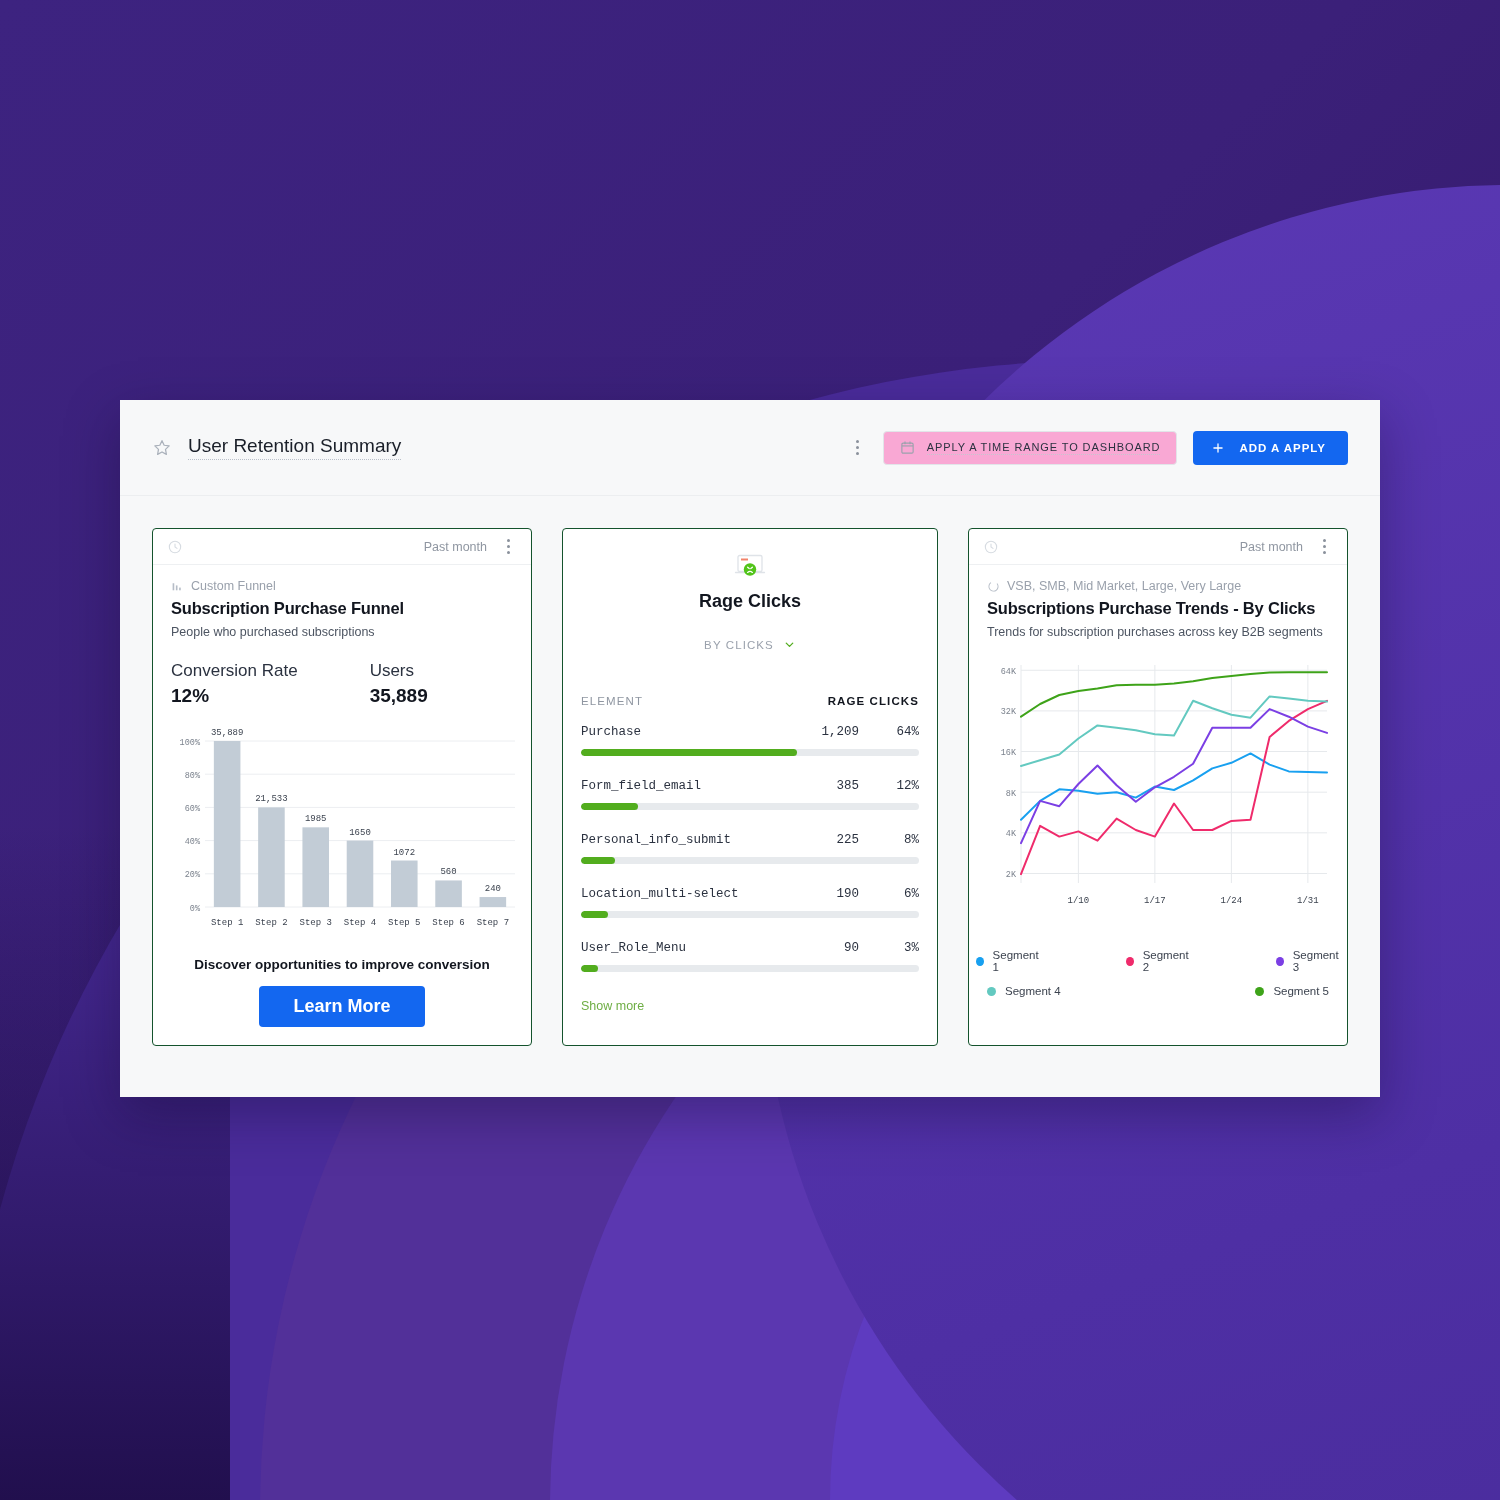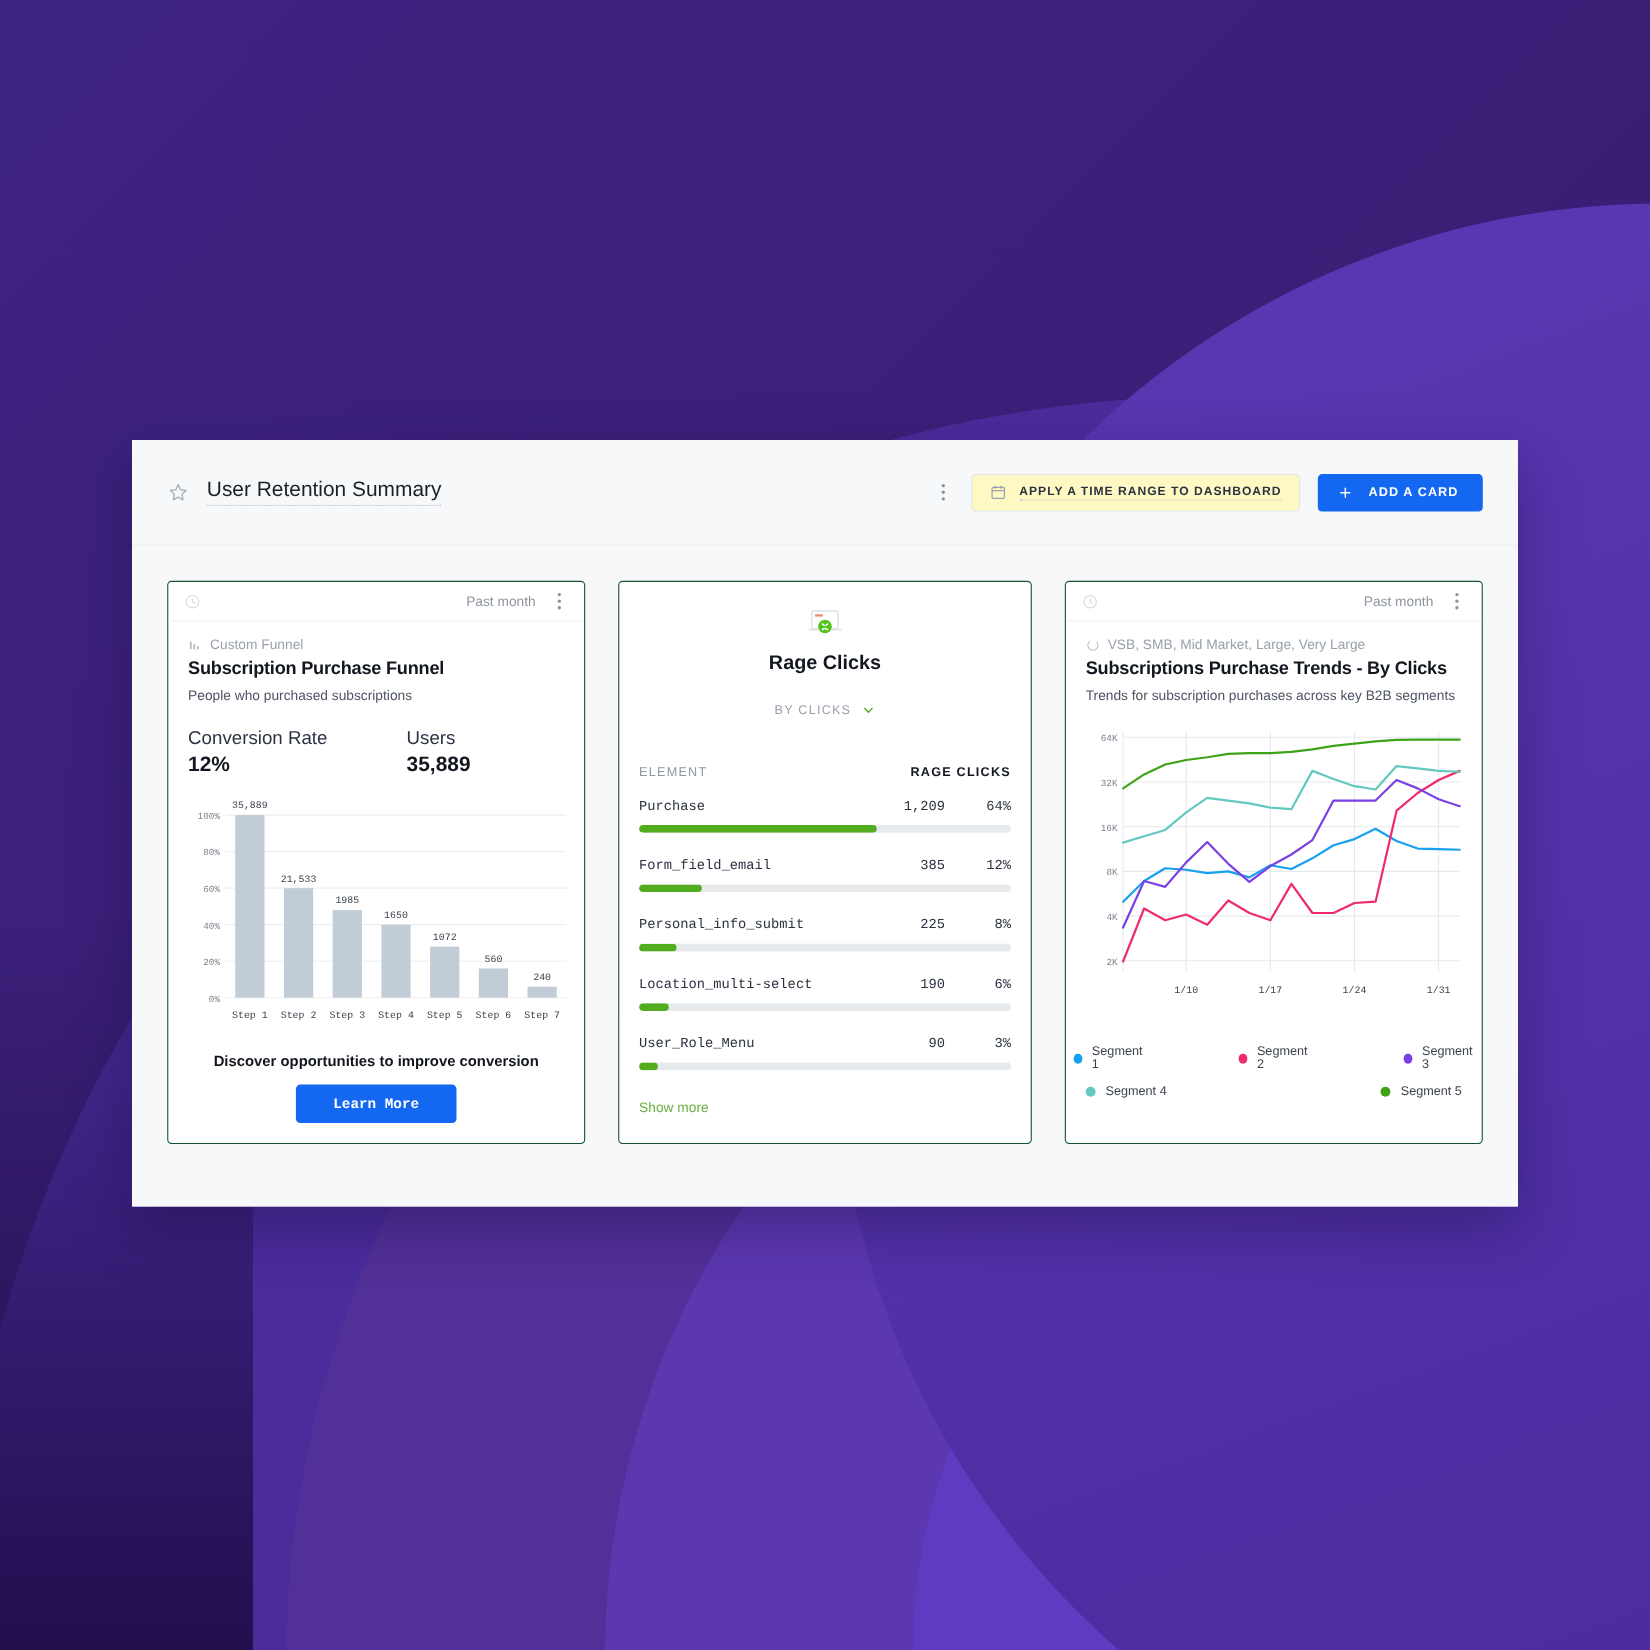--- a/index.html
+++ b/index.html
@@ -60,22 +60,22 @@
   }
   .header-right { margin-left: auto; display: flex; align-items: center; gap: 16px; }
   .kebab {
     width: 18px; height: 22px; display: flex; flex-direction: column;
     justify-content: center; align-items: center; gap: 3px; cursor: pointer;
   }
   .kebab i { width: 3px; height: 3px; border-radius: 50%; background: #8a919c; display: block; }
   .time-range-btn {
     display: flex; align-items: center; gap: 12px;
     height: 34px; padding: 0 16px;
-    background: #fef9c3; border: 1px solid #e2e5e9; border-radius: 4px;
-    font-size: 11px; letter-spacing: .9px; font-weight: 700; color: #2b3240;
+    background: #f9a8d4; border: 1px solid #e2e5e9; border-radius: 4px;
+    font-size: 11px; letter-spacing: .9px; font-weight: 400; color: #2b3240;
     cursor: pointer;
   }
   .time-range-btn .lbl { border-bottom: 1px dotted #c3c8d0; padding-bottom: 1px; }
   .add-card-btn {
     display: flex; align-items: center; gap: 14px;
     height: 34px; padding: 0 22px 0 18px;
     background: #1367f0; border: none; border-radius: 4px;
     color: #fff; font-size: 11.5px; letter-spacing: 1px; font-weight: 700;
     cursor: pointer; font-family: inherit;
   }
@@ -110,22 +110,22 @@
   
   .funnel-wrap { margin-top: 16px; position: relative; height: 220px; }
   .funnel-svg { display: block; }
   .funnel-footer { margin-top: 14px; text-align: center; }
   .funnel-footer .fm {
     font-size: 13.5px; font-weight: 700; color: #12161f;
   }
   .learn-btn {
     margin-top: 14px; display: inline-block;
     background: #1367f0; color: #fff; border: none; border-radius: 4px;
-    font-size: 13px; font-weight: 700; padding: 10px 34px; cursor: pointer;
-    font-family: Liberation Mono, monospace;
+    font-size: 18px; font-weight: 700; padding: 10px 34px; cursor: pointer;
+    font-family: Liberation Sans, sans-serif;
   }
 
   
   .rage-top { text-align: center; padding-top: 18px; }
   .rage-title { font-size: 18px; font-weight: 700; color: #12161f; margin-top: 8px; }
   .rage-by {
     margin-top: 26px; font-size: 11.5px; letter-spacing: 1.1px; color: #9aa1ac;
     display: inline-flex; align-items: center; gap: 9px; cursor: pointer;
   }
   .rage-head {
@@ -196,21 +196,21 @@
           <path d="M3 9.5h18" stroke="#9aa1ac" stroke-width="1.8"></path>
           <path d="M8 3v3M16 3v3" stroke="#9aa1ac" stroke-width="1.8" stroke-linecap="round"></path>
         </svg>
         <span class="lbl">APPLY A TIME RANGE TO DASHBOARD</span>
       </div>
 
       <button class="add-card-btn">
         <svg width="14" height="14" viewBox="0 0 24 24">
           <path d="M12 5v14M5 12h14" stroke="#fff" stroke-width="2.2" stroke-linecap="round"></path>
         </svg>
-        <span>ADD A CARD</span>
+        <span>ADD A APPLY</span>
       </button>
     </div>
   </div>
 
   <div class="cards">
 
     <div class="card">
       <div class="card-top">
         <svg width="16" height="16" viewBox="0 0 24 24">
           <circle cx="12" cy="12" r="8.5" fill="none" stroke="#d6dbe1" stroke-width="1.6"></circle>

